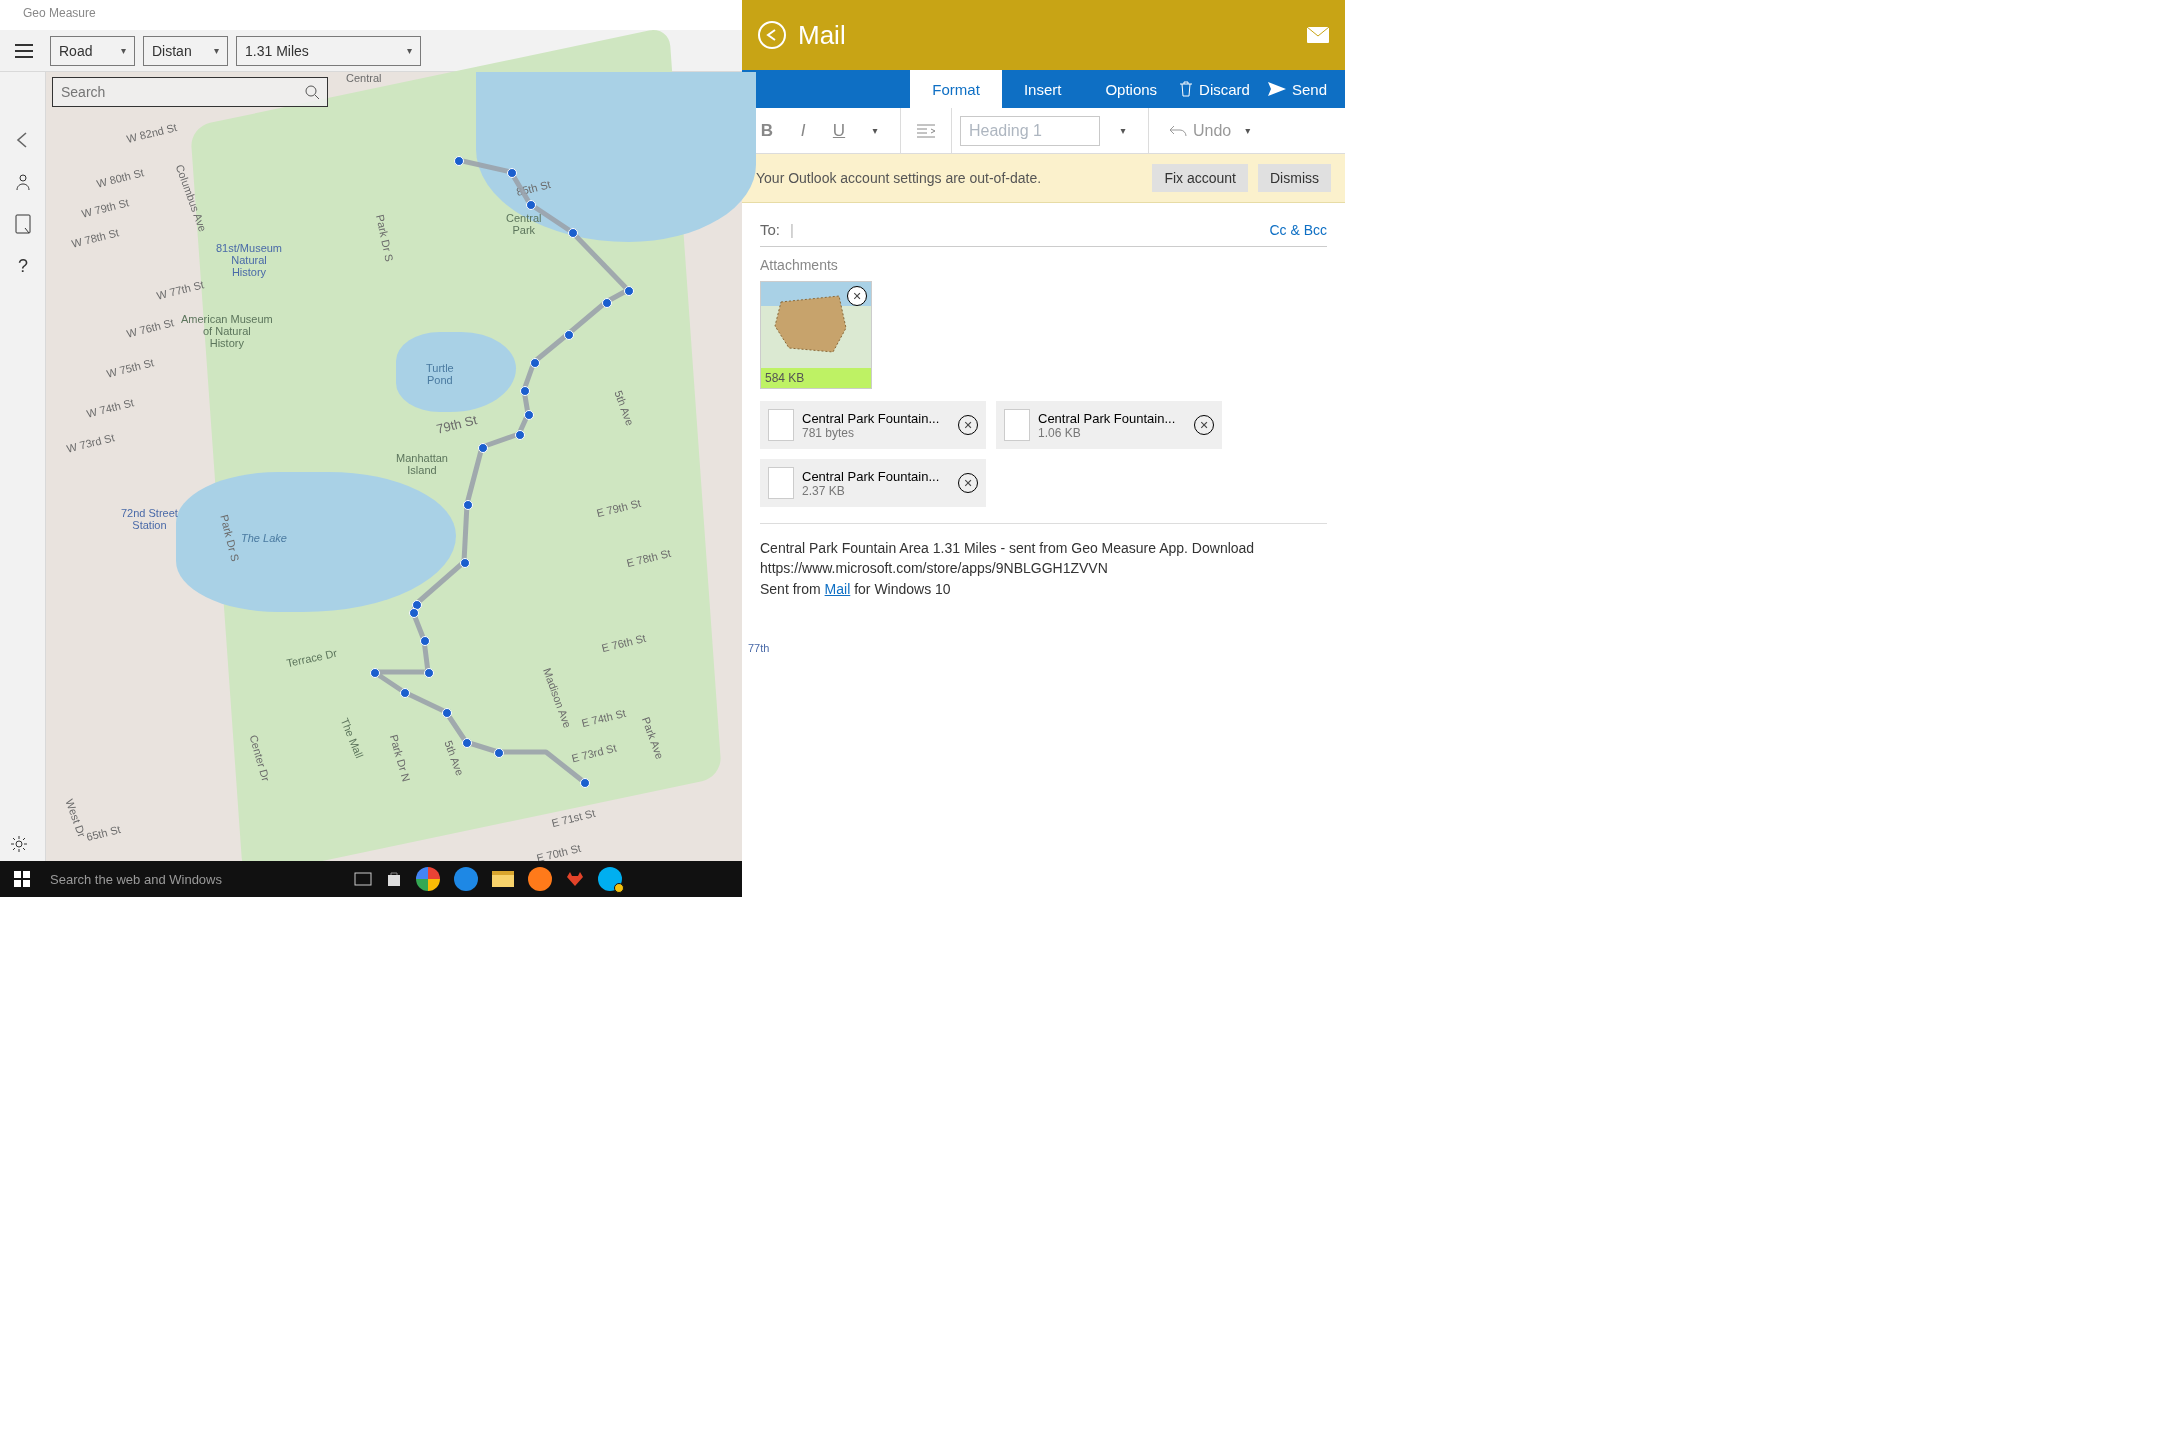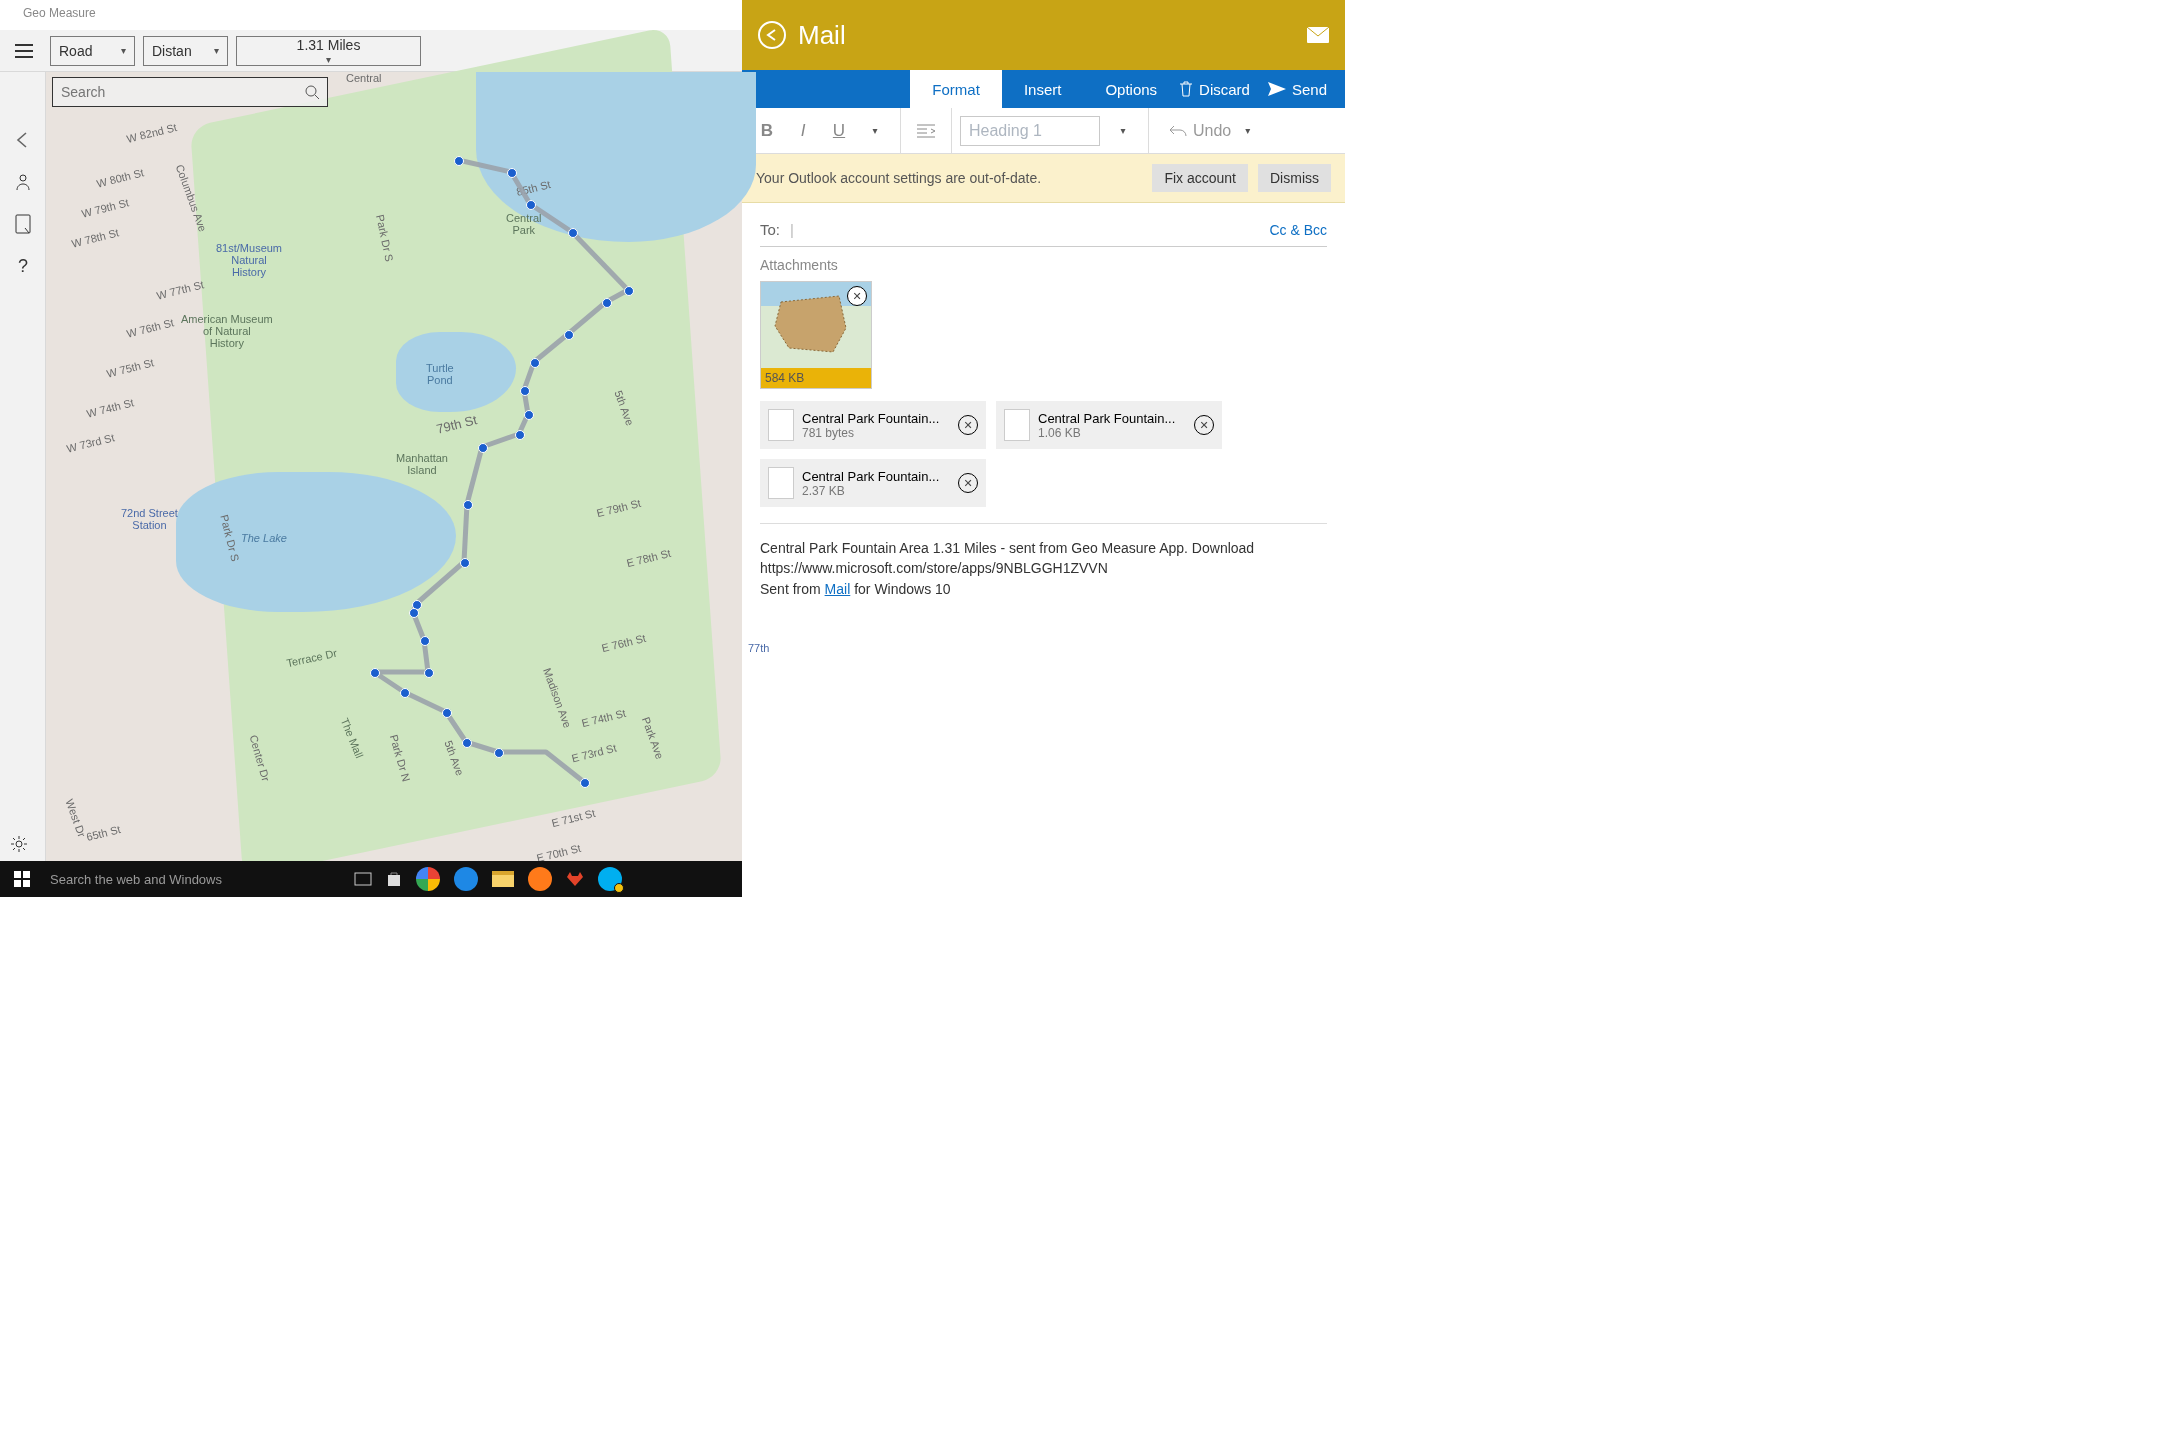--- a/index.html
+++ b/index.html
@@ -8,21 +8,21 @@
 .left { width: 742px; display: flex; flex-direction: column; position: relative; background: #e9e3de; }
 .right { flex: 1; display: flex; flex-direction: column; background: #fff; }
 
 
 .geo-titlebar { height: 30px; background: #fff; color: #888; font-size: 12px; padding: 6px 23px; }
 .geo-top { height: 42px; background: #f2f2f2; border-bottom: 1px solid #d9d9d9; display: flex; align-items: center; gap: 8px; padding: 0 6px; }
 .hamburger { width: 36px; height: 36px; display:flex; align-items:center; justify-content:center; }
 .dropdown { height: 30px; border: 1px solid #7a7a7a; background: #f2f2f2; display: flex; align-items: center; justify-content: space-between; padding: 0 8px; font-size: 14px; color: #333; }
 .dd-road { width: 85px; }
 .dd-distan { width: 85px; }
-.dd-measure { width: 185px; flex-direction: column; }
+.dd-measure { width: 185px; }
 .chevron { font-size: 10px; color: #555; }
 
 .geo-body { flex:1; display:flex; position:relative; }
 .geo-sidebar { width: 46px; background: #f2f2f2; border-right: 1px solid #d9d9d9; display:flex; flex-direction:column; align-items:center; padding-top:4px; gap:6px; }
 .map-col { flex:1; position:relative; }
 .searchrow { position:absolute; top:0; left:0; right:0; height:40px; display:flex; align-items:center; padding:4px 6px; z-index:5; }
 .searchbox { flex: 0 0 276px; height: 30px; border: 1px solid #333; display:flex; align-items:center; padding:0 8px 0 8px; background: rgba(240,240,240,0.85); }
 .searchbox input { border:none; outline:none; background:transparent; flex:1; font-size:14px; color:#555; }
 .side-icon { width:36px;height:36px; display:flex;align-items:center;justify-content:center; color:#333; }
 
@@ -59,21 +59,21 @@
 .compose { padding: 10px 18px 0 18px; flex:1; overflow:auto; color:#444; }
 .to-row { display:flex; align-items:center; border-bottom:1px solid #ccc; padding:8px 0; font-size:15px; }
 .to-label { color:#666; margin-right:10px; }
 .to-input { flex:1; border:none; outline:none; font-size:15px; }
 .ccbcc { color:#0e6fc4; font-size:14px; }
 .subject-row { font-size:16px; color:#333; padding:14px 0; border-bottom:1px solid #e8e8e8; }
 .attach-label { color:#888; font-size:14px; margin:10px 0 8px 0; }
 
 .thumb-att { width:112px; border:1px solid #ccc; display:inline-block; }
 .thumb-img { height:86px; background: #dbe9d2; position:relative; }
-.thumb-caption { font-size:12px; color:#555; padding:3px 4px; background:#eab308; }
+.thumb-caption { font-size:12px; color:#555; padding:3px 4px; background:#bef264; }
 .rm-circ { position:absolute; top:4px; right:4px; width:20px;height:20px;border:1.5px solid #000; border-radius:50%; background:#fff; display:flex;align-items:center;justify-content:center; font-size:11px; }
 
 .att-grid { display:flex; flex-wrap: wrap; gap:10px; margin:12px 0 16px 0; }
 .att-chip { width:226px; height:48px; background:#efefef; display:flex; align-items:center; padding:0 8px; gap:8px; position:relative; }
 .att-file-icon { width:26px;height:32px; background:#fff; border:1px solid #ccc; }
 .att-texts { flex:1; overflow:hidden; }
 .att-name { color:#000000; font-size:13px; white-space:nowrap; overflow:hidden; text-overflow:ellipsis; }
 .att-size { color:#777; font-size:12px; }
 .att-rm { width:20px;height:20px;border:1.5px solid #000;border-radius:50%; display:flex;align-items:center;justify-content:center; font-size:11px; }
 

